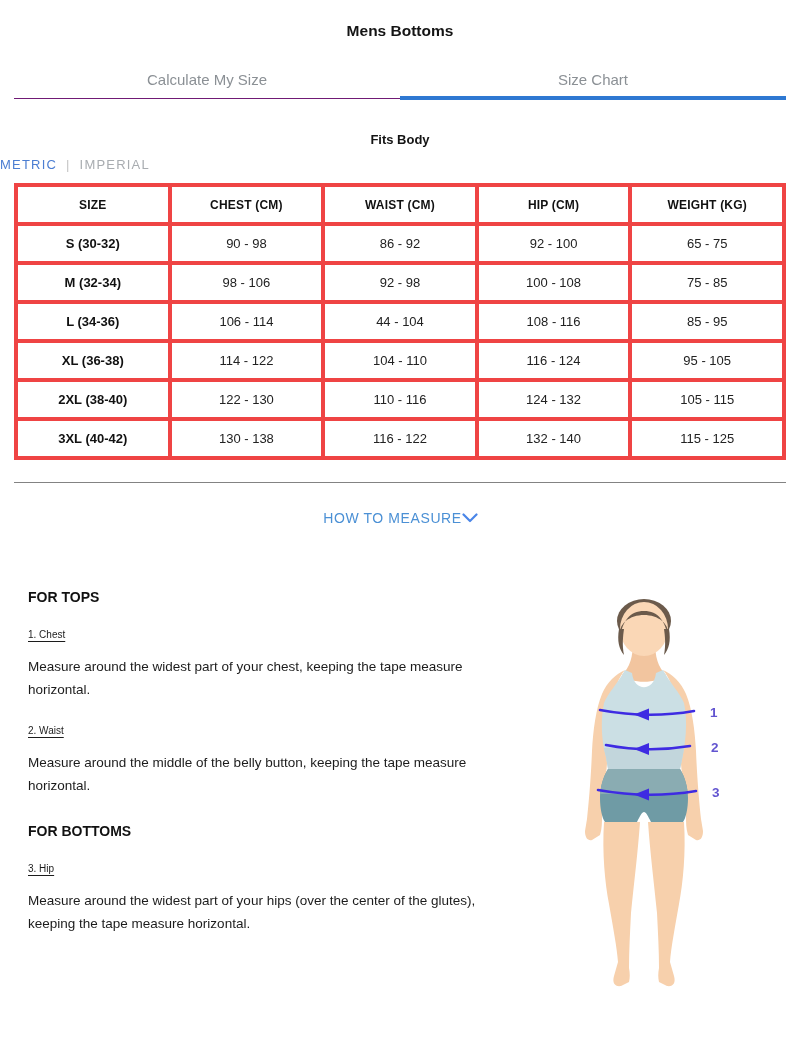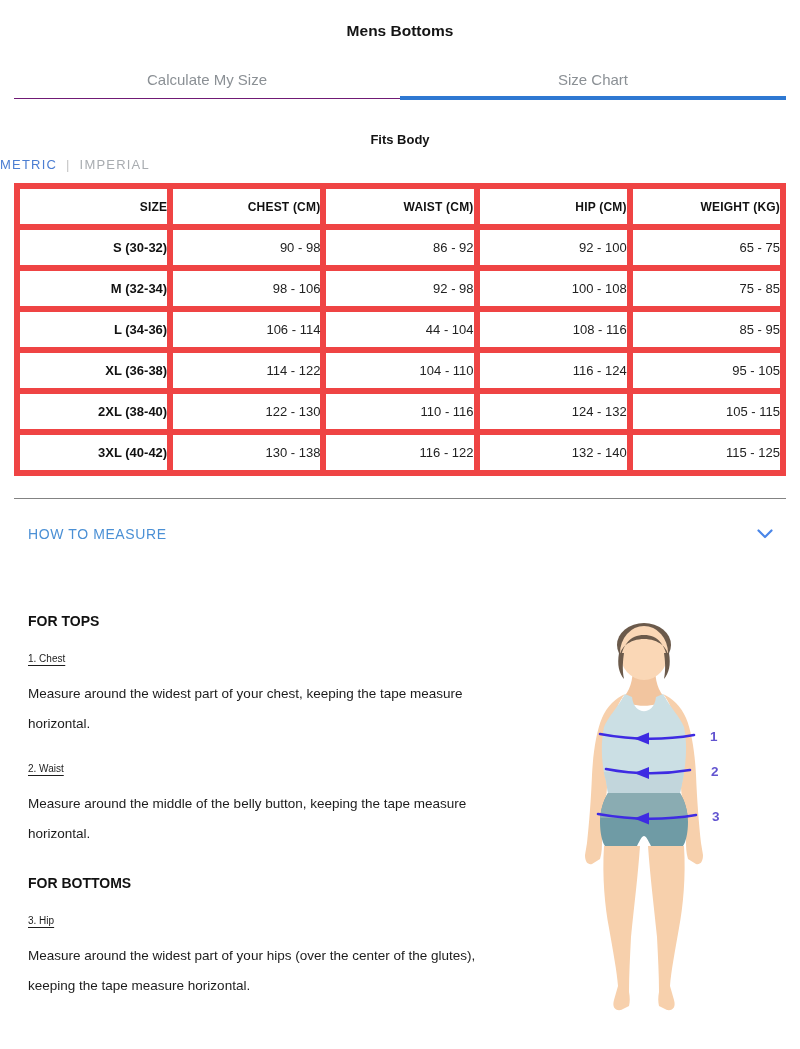--- a/index.html
+++ b/index.html
@@ -55,58 +55,58 @@
   .units .metric   { color:#4c7ed2; margin-right:9px; cursor:pointer; }
   .units .sep      { color:#c4c4c4; }
   .units .imperial { color:#a8acb0; margin-left:9px; cursor:pointer; }
   table.size-table {
     width:772px;
     margin:11px 14px 0;
     border-collapse:collapse;
     table-layout:fixed;
   }
   .size-table th, .size-table td {
-    border:6px solid #ef4444;
+    border:4px solid #ef4444;
     height:35px;
-    text-align:right;
+    text-align:center;
     vertical-align:middle;
     padding:0;
   }
   .size-table th { font-size:12px; font-weight:700; color:#111; letter-spacing:0.2px; }
   .size-table td { font-size:13px; color:#222; }
   .size-table td.size-col { font-weight:700; color:#111; }
   .divider {
     margin:22px 14px 0;
     border-top:1px solid #838383;
   }
   .htm-row {
     display:flex;
     align-items:center;
-    justify-content:space-between;
-    margin:0 27px 16px 28px;
+    justify-content:center;
+    margin:0 27px 8px 28px;
     padding-top:27px;
     cursor:pointer;
   }
   .htm-label {
     font-size:14px;
     color:#4b90d5;
     letter-spacing:0.6px;
   }
   .chevron { display:block; }
   .measure { position:relative; padding-top:55px; }
   .m-col { margin-left:28px; width:485px; }
   .m-heading { font-size:14px; font-weight:700; color:#111; margin:26px 0 0; }
   .m-heading.first { margin-top:0; }
   .m-title {
     font-size:10px;
     margin:24px 0 0;
     text-decoration:underline;
     text-underline-offset:3px;
   }
-  .m-text { font-size:13.5px; line-height:30px; margin:15px 0 0; }
+  .m-text { font-size:13.5px; line-height:23px; margin:15px 0 0; }
   .figure-wrap {
     position:absolute;
     left:530px;
     top:57px;
     width:240px;
     height:400px;
   }
   .fig-label {
     font-family:"Liberation Sans", sans-serif;
     font-size:13.5px;

